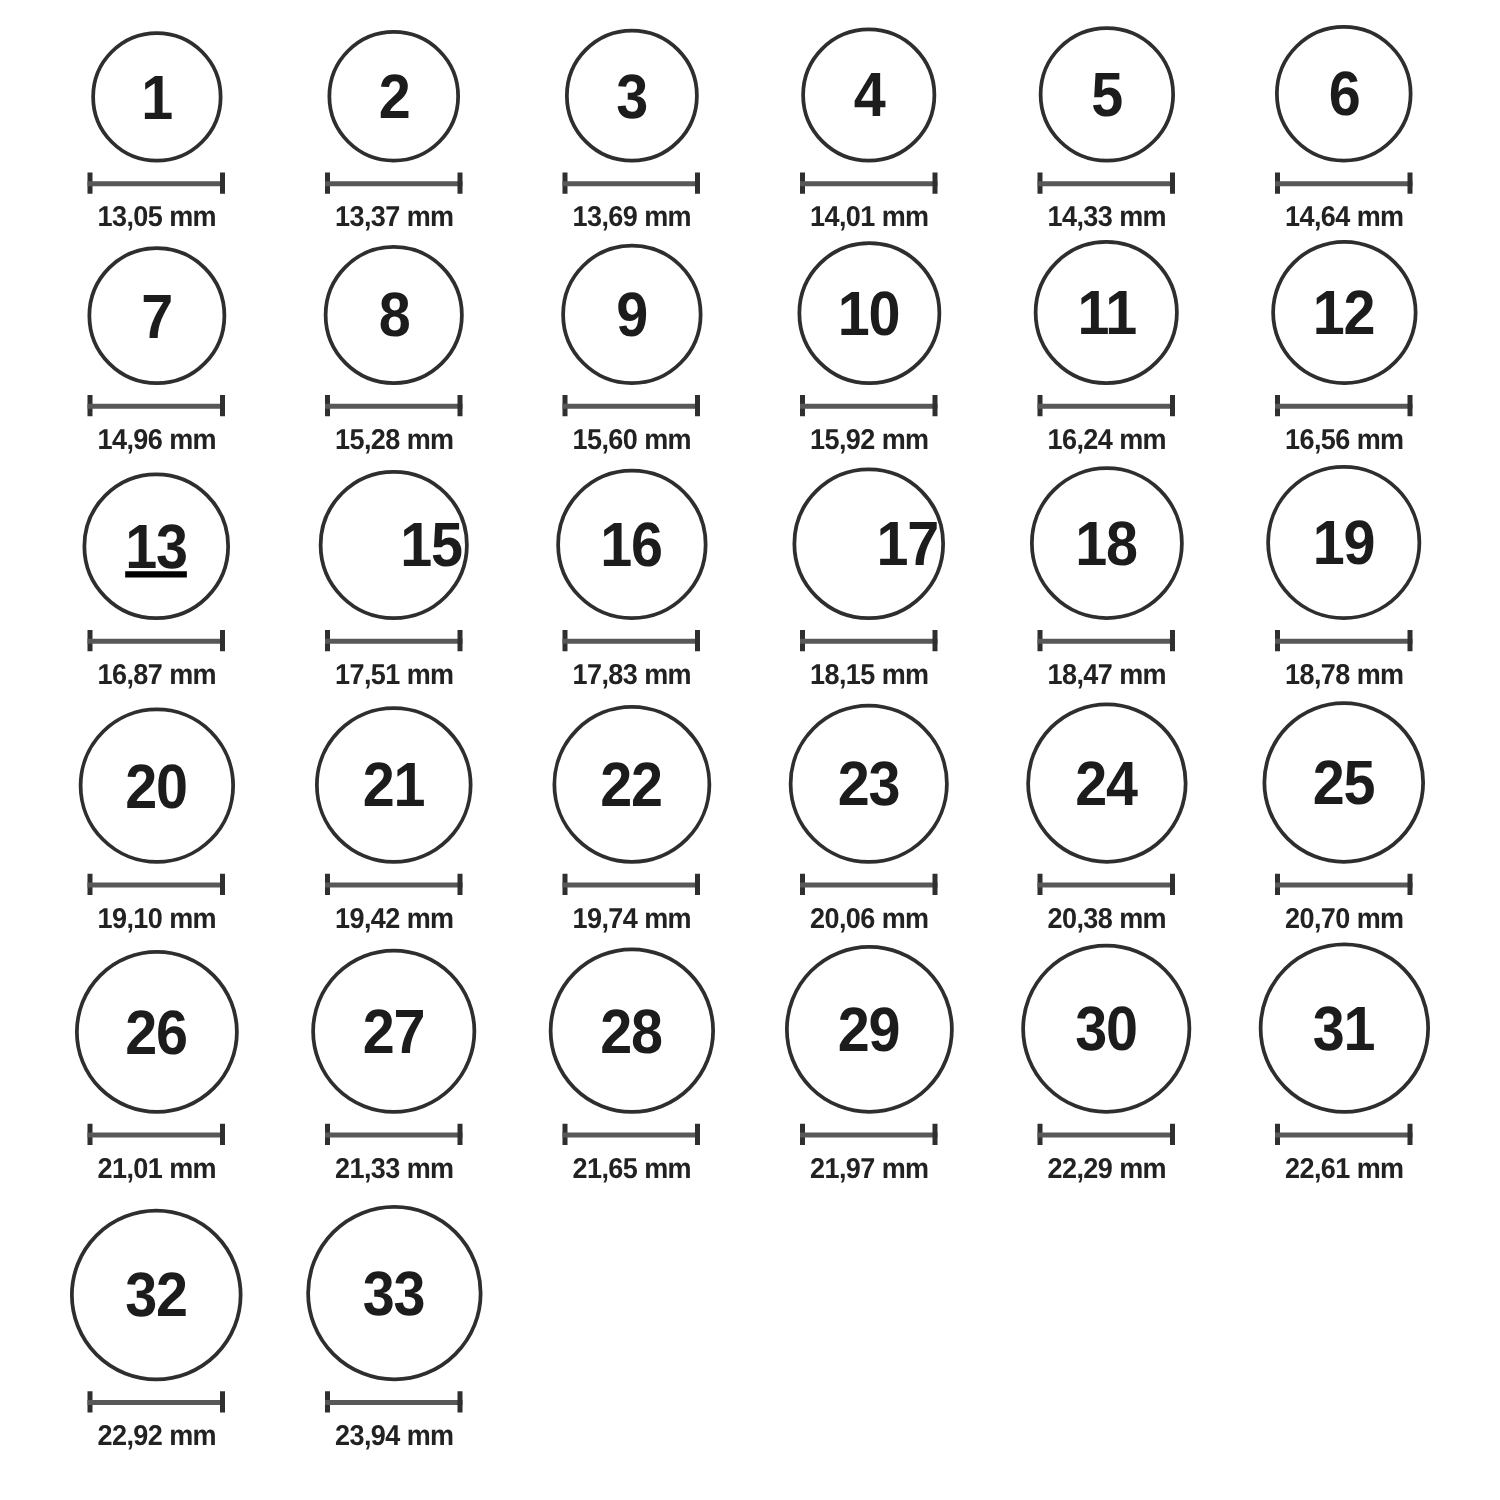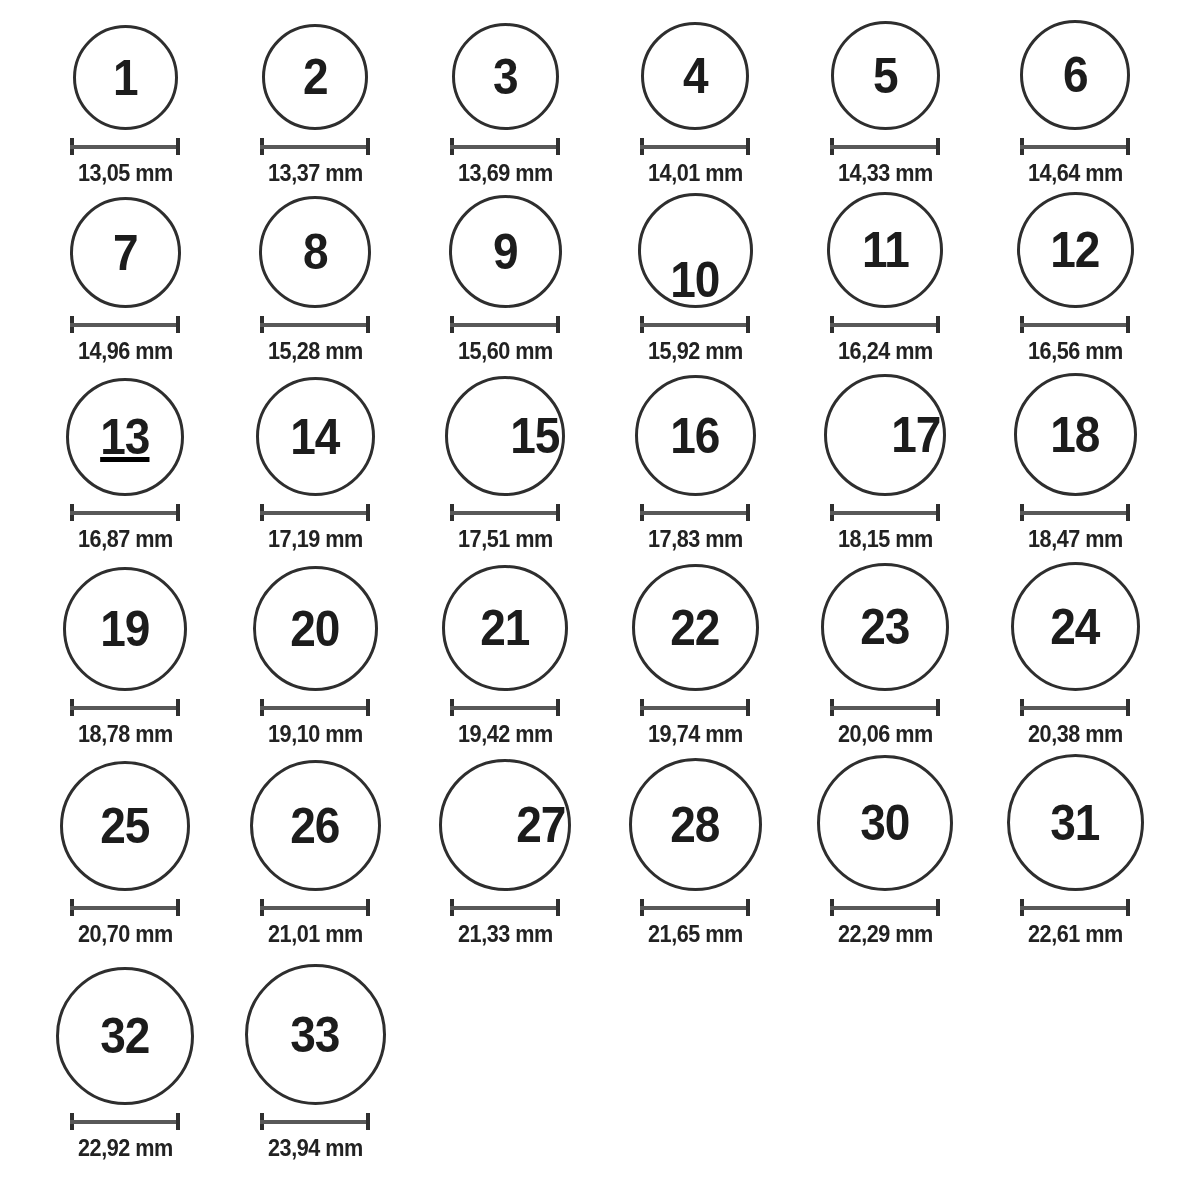--- a/index.html
+++ b/index.html
@@ -178,21 +178,21 @@
         <span class="num">9</span>
       </div>
       <div class="measure">
         <span class="tick left"></span>
         <span class="bar"></span>
         <span class="tick right"></span>
       </div>
       <div class="label">15,60 mm</div>
     </div>
     <div class="cell">
-      <div class="circle" style="width: 115px; height: 115px; align-items: flex-end;">
+      <div class="circle" style="width: 115px; height: 115px;">
         <span class="num">10</span>
       </div>
       <div class="measure">
         <span class="tick left"></span>
         <span class="bar"></span>
         <span class="tick right"></span>
       </div>
       <div class="label">15,92 mm</div>
     </div>
     <div class="cell">
@@ -222,31 +222,20 @@
         <span class="num">13</span>
       </div>
       <div class="measure">
         <span class="tick left"></span>
         <span class="bar"></span>
         <span class="tick right"></span>
       </div>
       <div class="label">16,87 mm</div>
     </div>
     <div class="cell">
-      <div class="circle" style="width: 119px; height: 119px;">
-        <span class="num">14</span>
-      </div>
-      <div class="measure">
-        <span class="tick left"></span>
-        <span class="bar"></span>
-        <span class="tick right"></span>
-      </div>
-      <div class="label">17,19 mm</div>
-    </div>
-    <div class="cell">
       <div class="circle" style="width: 120px; height: 120px; justify-content: flex-end;">
         <span class="num">15</span>
       </div>
       <div class="measure">
         <span class="tick left"></span>
         <span class="bar"></span>
         <span class="tick right"></span>
       </div>
       <div class="label">17,51 mm</div>
     </div>
@@ -365,40 +354,51 @@
         <span class="num">26</span>
       </div>
       <div class="measure">
         <span class="tick left"></span>
         <span class="bar"></span>
         <span class="tick right"></span>
       </div>
       <div class="label">21,01 mm</div>
     </div>
     <div class="cell">
-      <div class="circle" style="width: 132px; height: 132px; justify-content: flex-end;">
+      <div class="circle" style="width: 132px; height: 132px;">
         <span class="num">27</span>
       </div>
       <div class="measure">
         <span class="tick left"></span>
         <span class="bar"></span>
         <span class="tick right"></span>
       </div>
       <div class="label">21,33 mm</div>
     </div>
     <div class="cell">
       <div class="circle" style="width: 133px; height: 133px;">
         <span class="num">28</span>
       </div>
       <div class="measure">
         <span class="tick left"></span>
         <span class="bar"></span>
         <span class="tick right"></span>
       </div>
       <div class="label">21,65 mm</div>
+    </div>
+    <div class="cell">
+      <div class="circle" style="width: 135px; height: 135px;">
+        <span class="num">29</span>
+      </div>
+      <div class="measure">
+        <span class="tick left"></span>
+        <span class="bar"></span>
+        <span class="tick right"></span>
+      </div>
+      <div class="label">21,97 mm</div>
     </div>
     <div class="cell">
       <div class="circle" style="width: 136px; height: 136px;">
         <span class="num">30</span>
       </div>
       <div class="measure">
         <span class="tick left"></span>
         <span class="bar"></span>
         <span class="tick right"></span>
       </div>

